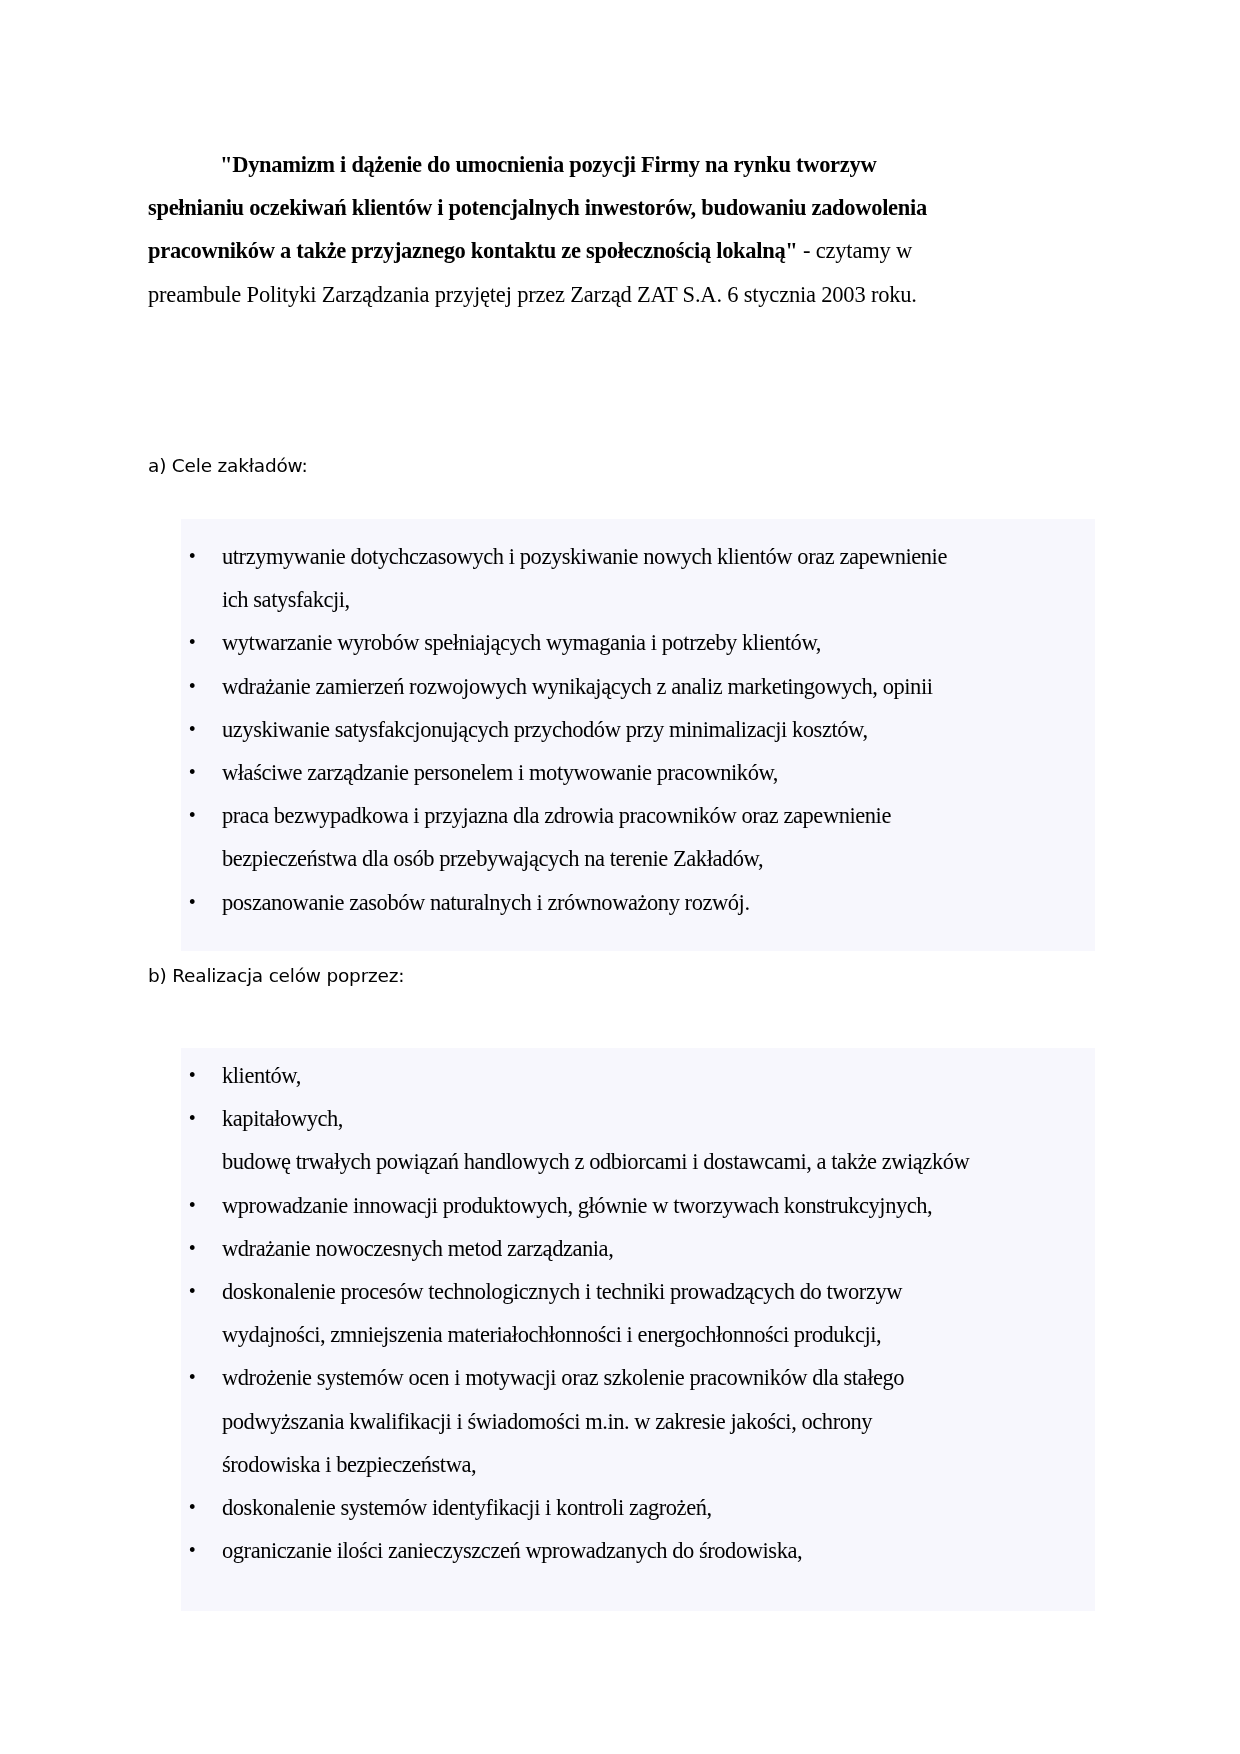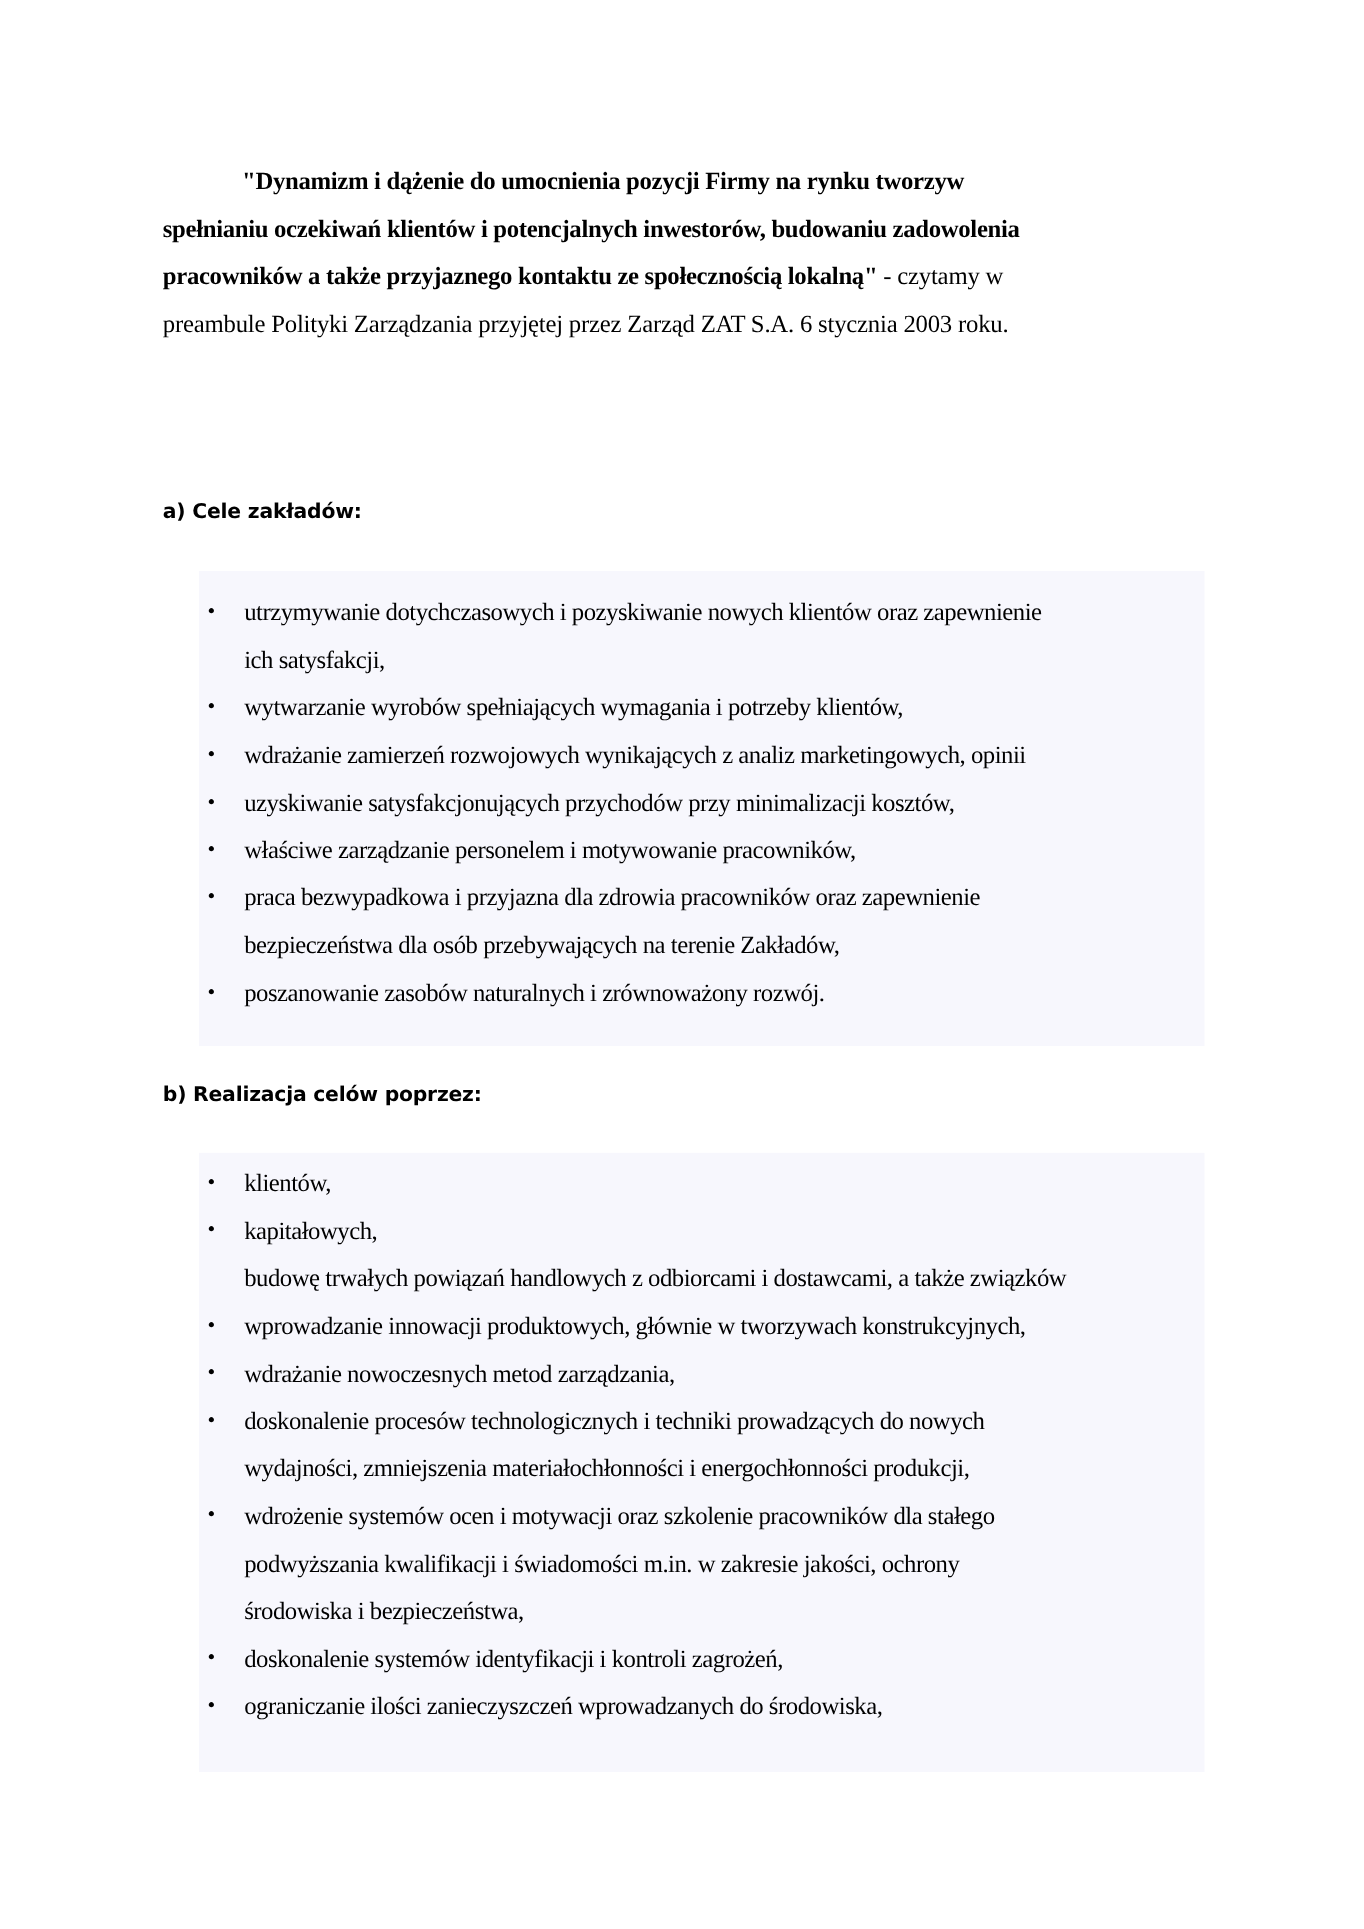--- a/index.html
+++ b/index.html
@@ -40,29 +40,29 @@
       padding-left: 72px;
     }
     .intro b {
       font-weight: bold;
       letter-spacing: -0.3px;
     }
     .heading {
       position: absolute;
       left: 148px;
       font-family: "DejaVu Sans", "Liberation Sans", sans-serif;
-      font-weight: bold;
+      font-weight: normal;
       font-size: 18.5px;
       letter-spacing: -0.2px;
       line-height: 24px;
       white-space: nowrap;
       text-align: right;
     }
     .heading-a { top: 454px; }
-    .heading-b { top: 984px; }
+    .heading-b { top: 964px; }
 
     .list-box {
       position: absolute;
       left: 181px;
       width: 914px;
       background: #f7f7fd;
     }
     .list-box-a { top: 519px; height: 432px; }
     .list-box-b { top: 1048px; height: 563px; }
 
@@ -159,21 +159,21 @@
       <li class="list-item">
         <span class="bullet">•</span>
         <span class="item-line">wprowadzanie innowacji produktowych, głównie w tworzywach konstrukcyjnych,</span>
       </li>
       <li class="list-item">
         <span class="bullet">•</span>
         <span class="item-line">wdrażanie nowoczesnych metod zarządzania,</span>
       </li>
       <li class="list-item">
         <span class="bullet">•</span>
-        <span class="item-line">doskonalenie procesów technologicznych i techniki prowadzących do nowych</span>
+        <span class="item-line">doskonalenie procesów technologicznych i techniki prowadzących do tworzyw</span>
         <span class="item-line">wydajności, zmniejszenia materiałochłonności i energochłonności produkcji,</span>
       </li>
       <li class="list-item">
         <span class="bullet">•</span>
         <span class="item-line">wdrożenie systemów ocen i motywacji oraz szkolenie pracowników dla stałego</span>
         <span class="item-line">podwyższania kwalifikacji i świadomości m.in. w zakresie jakości, ochrony</span>
         <span class="item-line">środowiska i bezpieczeństwa,</span>
       </li>
       <li class="list-item">
         <span class="bullet">•</span>

